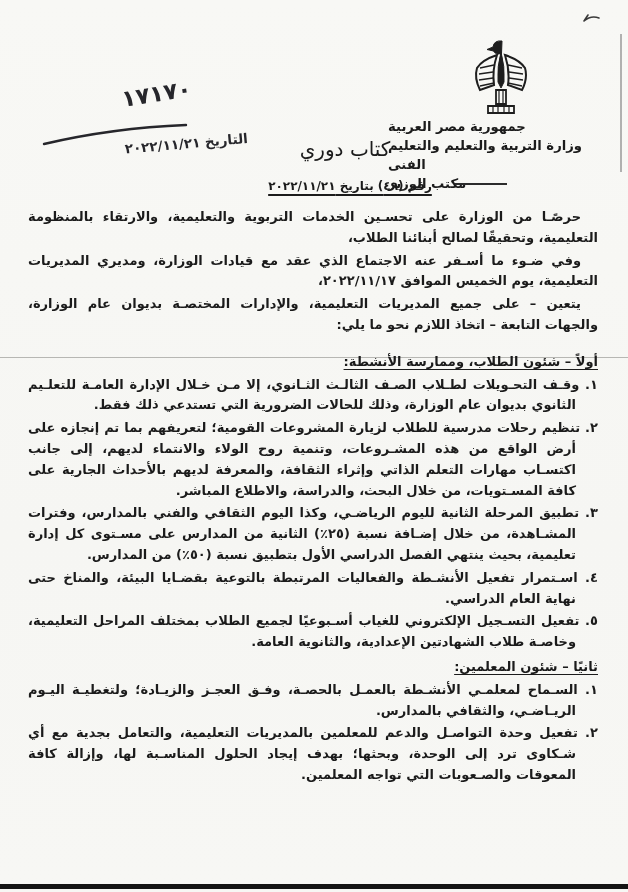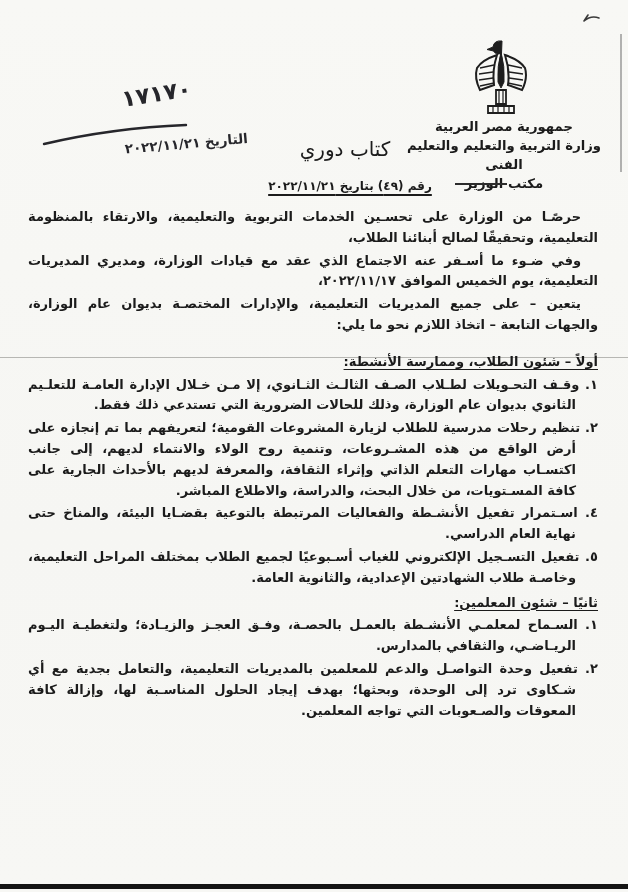--- a/index.html
+++ b/index.html
@@ -3,21 +3,21 @@
 <meta charset="utf-8">
 <style>
   html,body{margin:0;padding:0;background:#e9e9e7;}
   .page{
     position:relative;width:628px;height:892px;margin:0 auto;
     background:linear-gradient(180deg,#f8f8f5 0%,#f6f6f3 60%,#f7f7f4 100%);
     font-family:"DejaVu Sans",sans-serif;color:#1b1b1b;direction:rtl;overflow:hidden;
   }
   
   .emblem{position:absolute;top:38px;left:468px;width:66px;height:80px;}
-  .letterhead{position:absolute;top:117px;left:388px;width:232px;text-align:center;
+  .letterhead{position:absolute;top:117px;left:388px;width:232px;text-align:left;
     font-weight:700;font-size:13.2px;line-height:19px;letter-spacing:-0.2px;}
   .office-dash{position:absolute;top:183px;left:455px;width:52px;height:2px;background:#2c2c2c;}
   .doc-title{position:absolute;top:137px;left:285px;width:120px;text-align:center;
     font-weight:400;font-size:20px;}
   .doc-ref{position:absolute;top:179px;left:215px;width:270px;text-align:center;
     font-weight:700;font-size:12px;text-decoration:underline;text-underline-offset:4px;
     text-decoration-thickness:1.5px;}
   
   .hand-number{position:absolute;top:86px;left:52px;width:140px;font-size:23px;font-weight:700;
     letter-spacing:6px;color:#26262b;transform:rotate(-9deg);white-space:nowrap;}
@@ -90,20 +90,21 @@
   <div class="body-text">
     <p class="intro-p">حرصًـا من الوزارة على تحسـين الخدمات التربوية والتعليمية، والارتقاء بالمنظومة التعليمية، وتحقيقًا لصالح أبنائنا الطلاب،</p>
     <p class="intro-p">وفي ضـوء ما أسـفر عنه الاجتماع الذي عقد مع قيادات الوزارة، ومديري المديريات التعليمية، يوم الخميس الموافق ٢٠٢٢/١١/١٧،</p>
 
     <p class="directive">يتعين – على جميع المديريات التعليمية، والإدارات المختصـة بديوان عام الوزارة، والجهات التابعة – اتخاذ اللازم نحو ما يلي:</p>
 
     <p class="sec-title">أولاً – شئون الطلاب، وممارسة الأنشطة:</p>
     <ol class="items">
       <li>١. وقـف التحـويلات لطـلاب الصـف الثالـث الثـانوي، إلا مـن خـلال الإدارة العامـة للتعلـيم الثانوي بديوان عام الوزارة، وذلك للحالات الضرورية التي تستدعي ذلك فقط.</li>
       <li>٢. تنظيم رحلات مدرسية للطلاب لزيارة المشروعات القومية؛ لتعريفهم بما تم إنجازه على أرض الواقع من هذه المشـروعات، وتنمية روح الولاء والانتماء لديهم، إلى جانب اكتسـاب مهارات التعلم الذاتي وإثراء الثقافة، والمعرفة لديهم بالأحداث الجارية على كافة المسـتويات، من خلال البحث، والدراسة، والاطلاع المباشر.</li>
+      <li>٣. تطبيق المرحلة الثانية لليوم الرياضـي، وكذا اليوم الثقافي والفني بالمدارس، وفترات المشـاهدة، من خلال إضـافة نسبة (٢٥٪) الثانية من المدارس على مسـتوى كل إدارة تعليمية، بحيث ينتهي الفصل الدراسي الأول بتطبيق نسبة (٥٠٪) من المدارس.</li>
       <li>٤. اسـتمرار تفعيل الأنشـطة والفعاليات المرتبطة بالتوعية بقضـايا البيئة، والمناخ حتى نهاية العام الدراسي.</li>
       <li>٥. تفعيل التسـجيل الإلكتروني للغياب أسـبوعيًا لجميع الطلاب بمختلف المراحل التعليمية، وخاصـة طلاب الشهادتين الإعدادية، والثانوية العامة.</li>
     </ol>
 
     <p class="sec-title">ثانيًا – شئون المعلمين:</p>
     <ol class="items">
       <li>١. السـماح لمعلمـي الأنشـطة بالعمـل بالحصـة، وفـق العجـز والزيـادة؛ ولتغطيـة اليـوم الريـاضـي، والثقافي بالمدارس.</li>
       <li>٢. تفعيل وحدة التواصـل والدعم للمعلمين بالمديريات التعليمية، والتعامل بجدية مع أي شـكاوى ترد إلى الوحدة، وبحثها؛ بهدف إيجاد الحلول المناسـبة لها، وإزالة كافة المعوقات والصـعوبات التي تواجه المعلمين.</li>
     </ol>
   </div>

